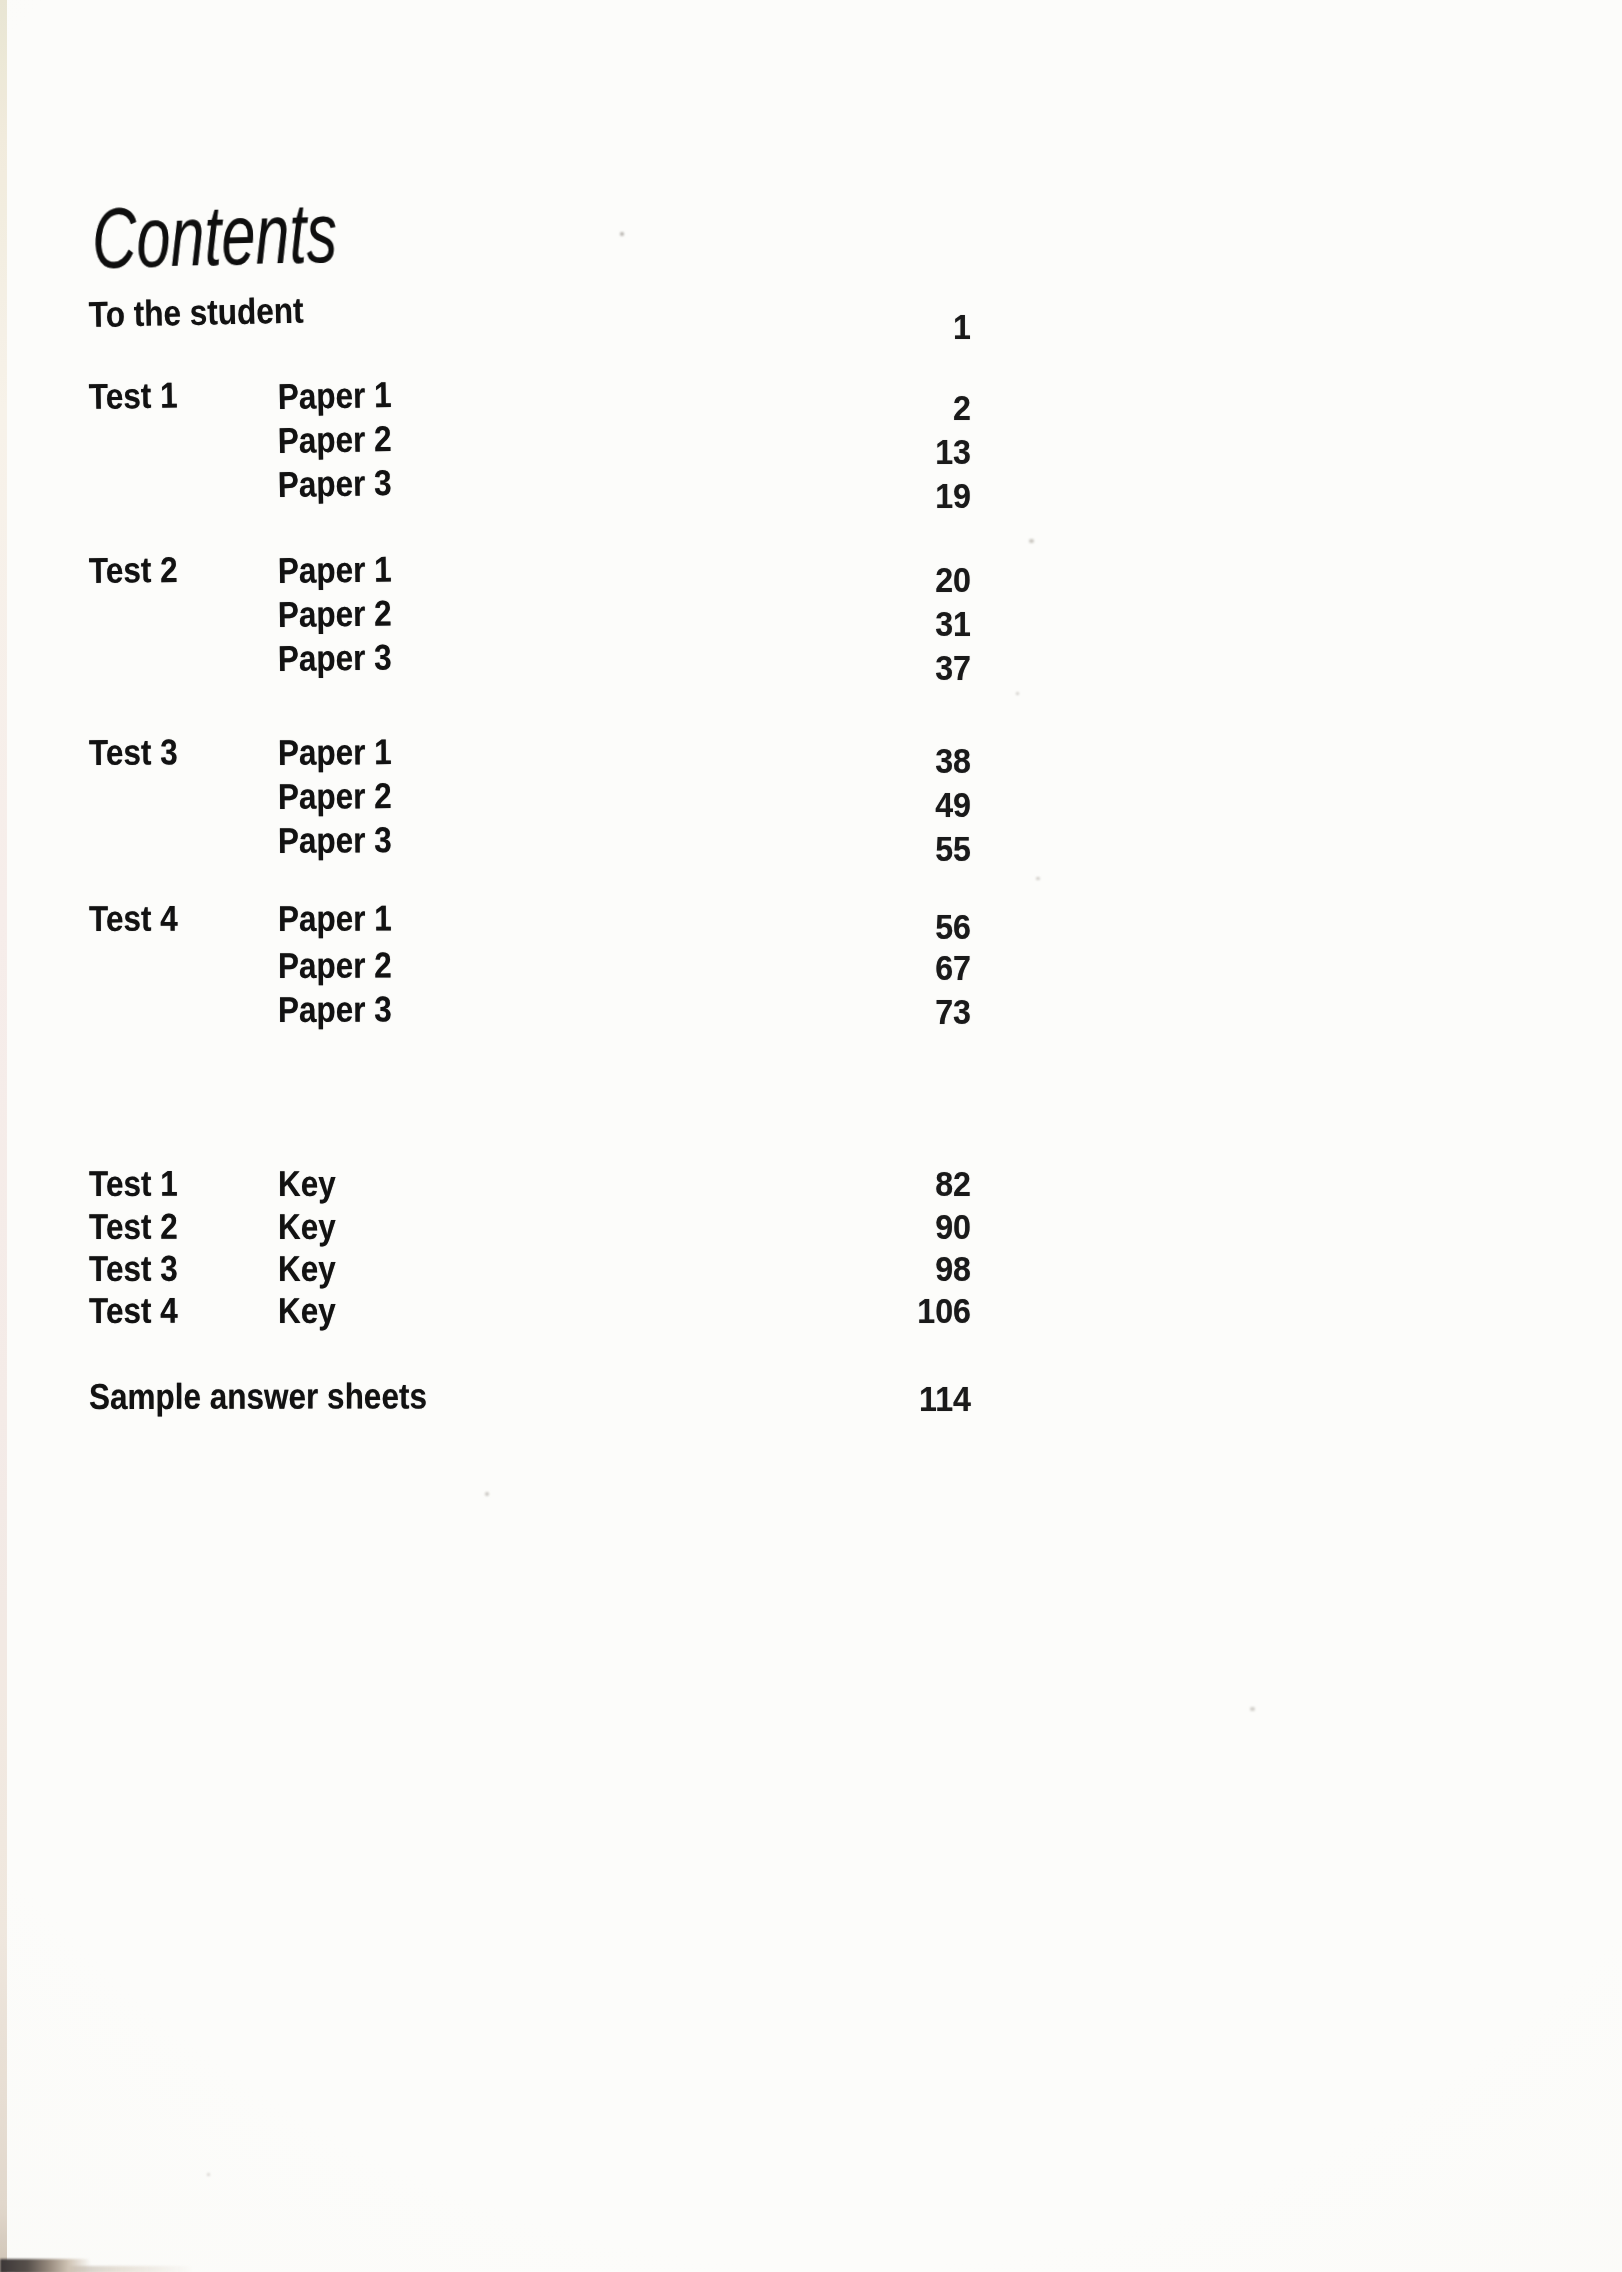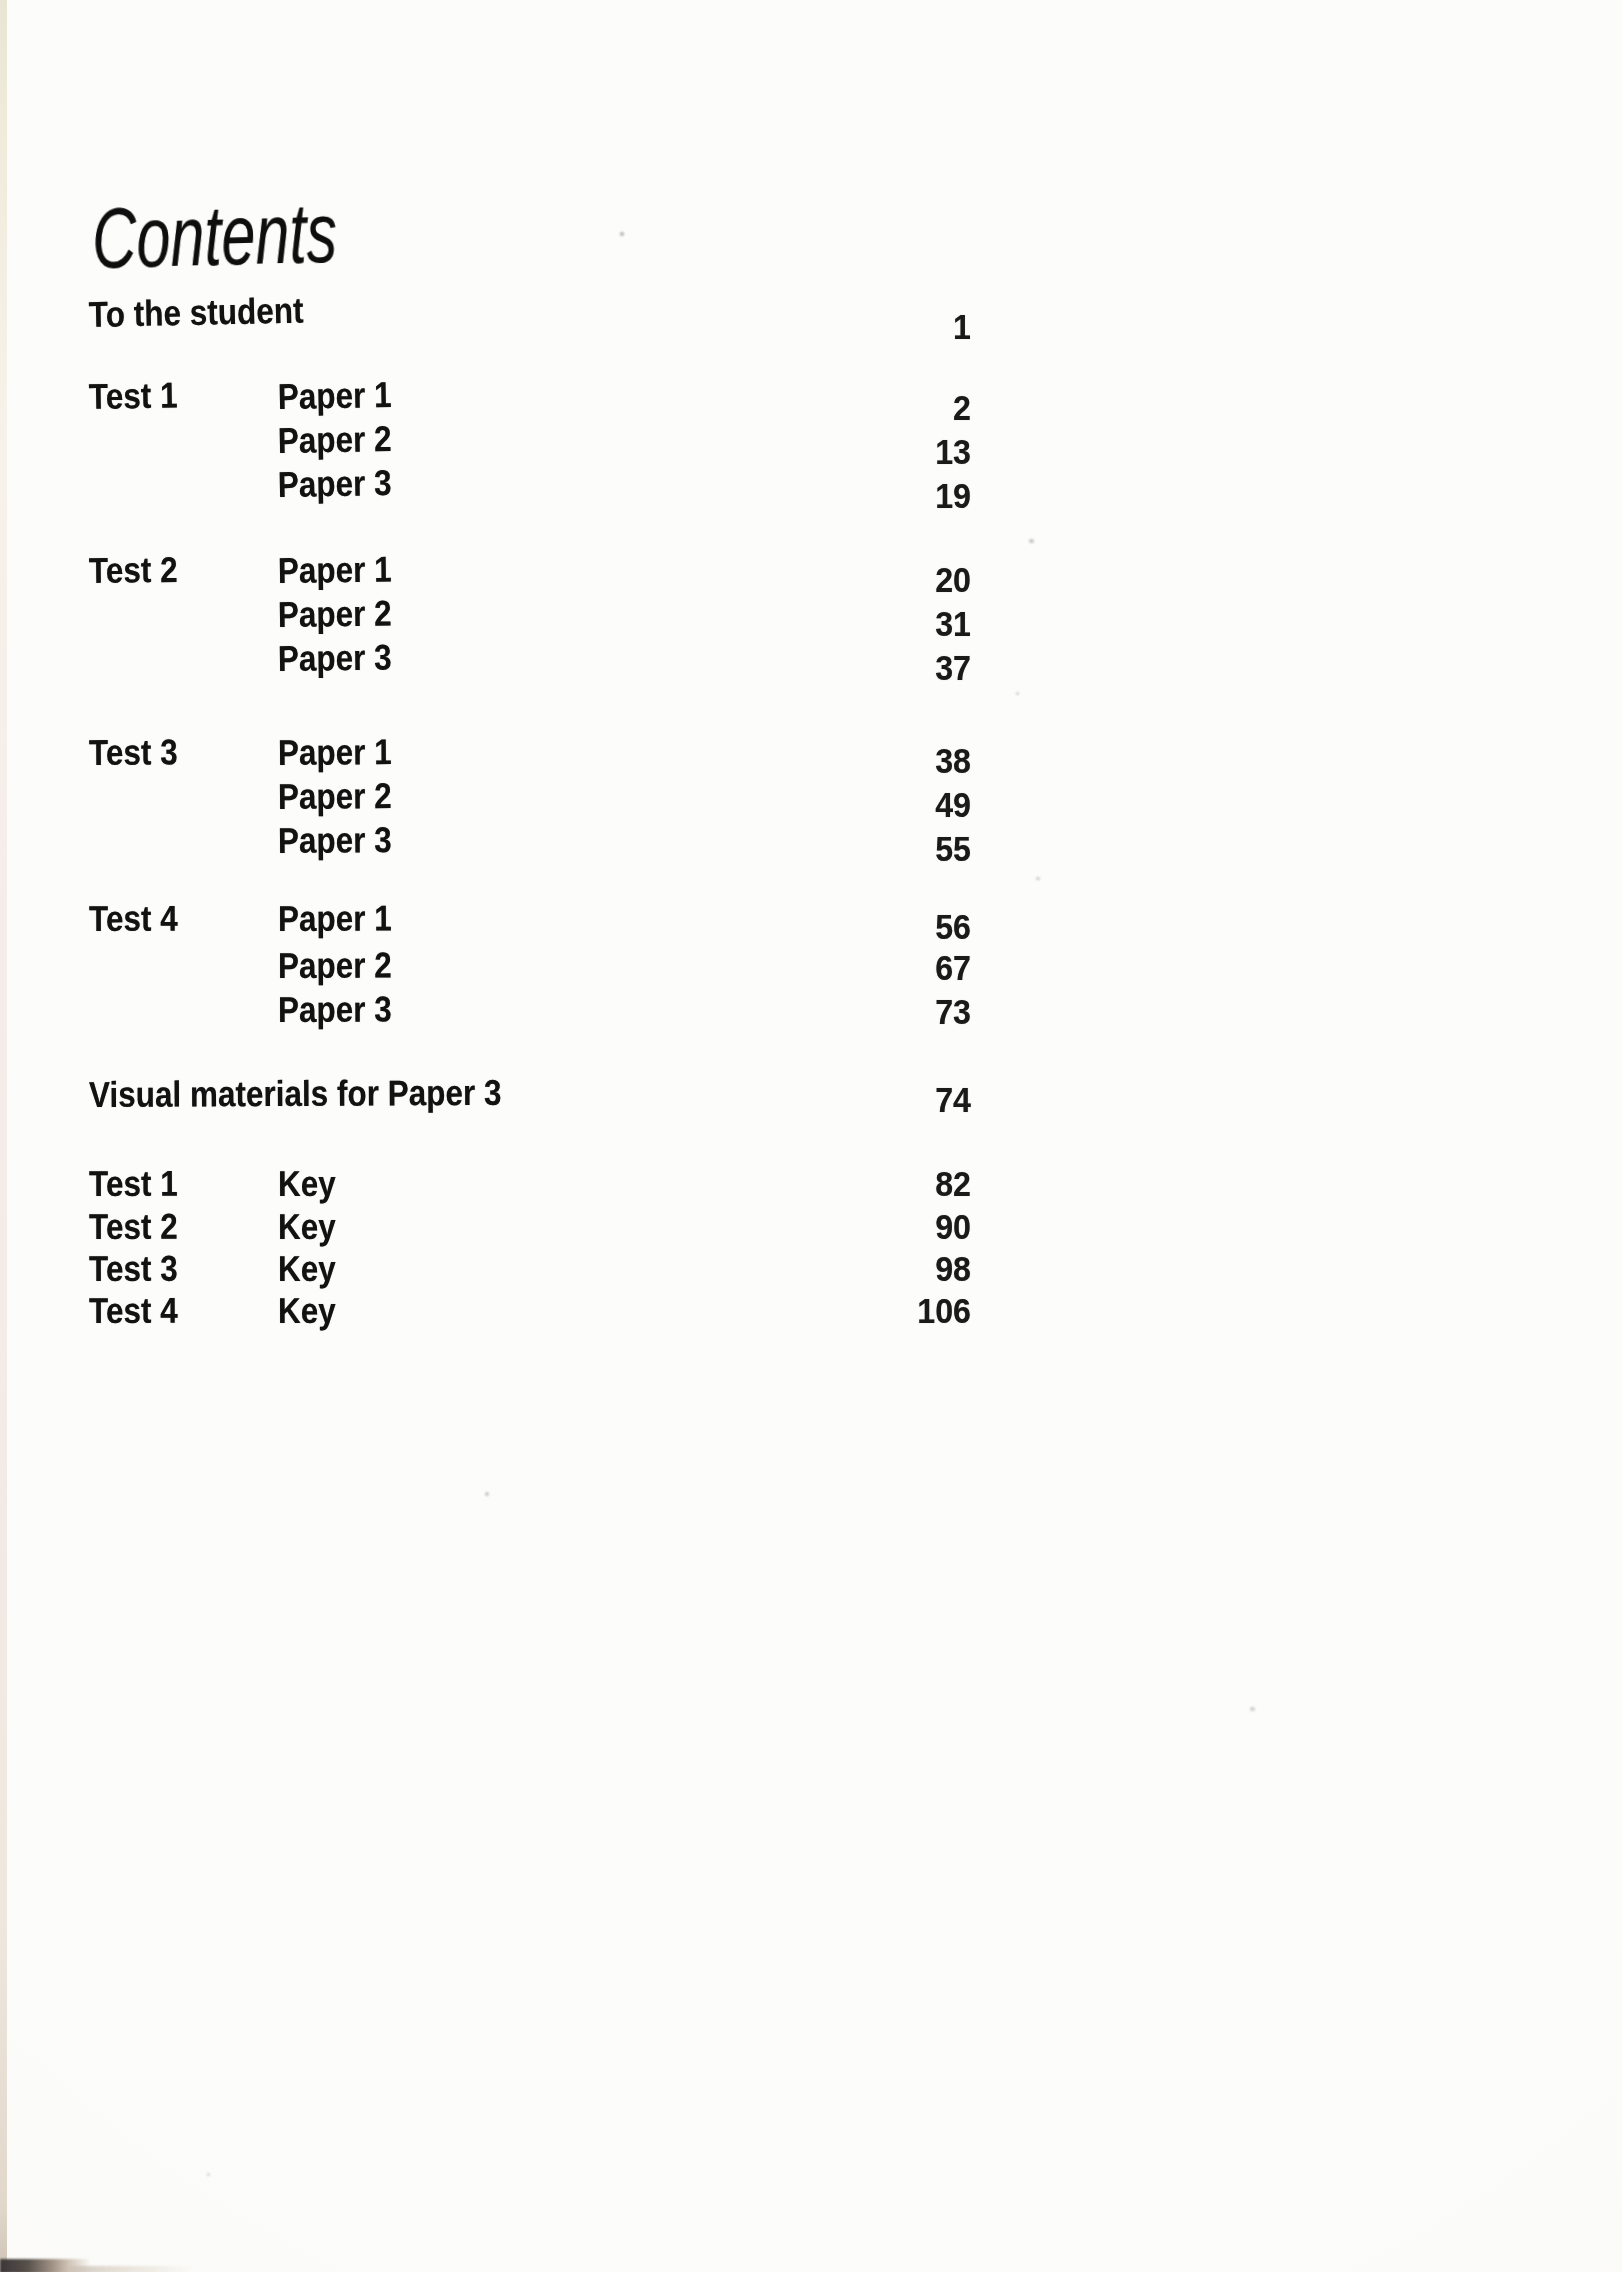--- a/index.html
+++ b/index.html
@@ -142,25 +142,20 @@
     <span class="c2">Paper 2</span>
     <span class="num" style="--dy:1.5px">67</span>
   </div>
 
   <div class="row t25" style="top:992px">
     <span class="c1"></span>
     <span class="c2">Paper 3</span>
     <span class="num" style="--dy:2.3px">73</span>
   </div>
 
-  <div class="row t3" style="top:1077px">
-    <span class="c1">Visual materials for Paper 3</span>
-    <span class="c2"></span>
-    <span class="num" style="--dy:4.5px">74</span>
-  </div>
 
   <div class="row t15" style="top:1166px">
     <span class="c1">Test 1</span>
     <span class="c2">Key</span>
     <span class="num">82</span>
   </div>
 
   <div class="row t15" style="top:1209px">
     <span class="c1">Test 2</span>
     <span class="c2">Key</span>
@@ -172,20 +167,25 @@
     <span class="c2">Key</span>
     <span class="num">98</span>
   </div>
 
   <div class="row t15" style="top:1293px">
     <span class="c1">Test 4</span>
     <span class="c2">Key</span>
     <span class="num">106</span>
   </div>
 
+  <div class="row t1" style="top:1379px">
+    <span class="c1">Sample answer sheets</span>
+    <span class="c2"></span>
+    <span class="num" style="--dy:1.5px">114</span>
+  </div>
 
   <div class="speck" style="left:620px;top:232px;width:3.8px;height:3.8px;background:#b5b2ac"></div>
   <div class="speck" style="left:1029px;top:539px;width:4.5px;height:3.8px;background:#c6c3bd"></div>
   <div class="speck" style="left:1016px;top:692px;width:3px;height:3px;background:#ccc9c3"></div>
   <div class="speck" style="left:1036px;top:877px;width:3.8px;height:3px;background:#ccc9c3"></div>
   <div class="speck" style="left:485px;top:1492px;width:3.8px;height:3.8px;background:#c9c6c0"></div>
   <div class="speck" style="left:1250px;top:1707px;width:4.5px;height:3.8px;background:#cfccc6"></div>
   <div class="speck" style="left:207px;top:2173px;width:3px;height:3px;background:#d4d1cb"></div>
 
   <div class="bottom-strip"></div>

